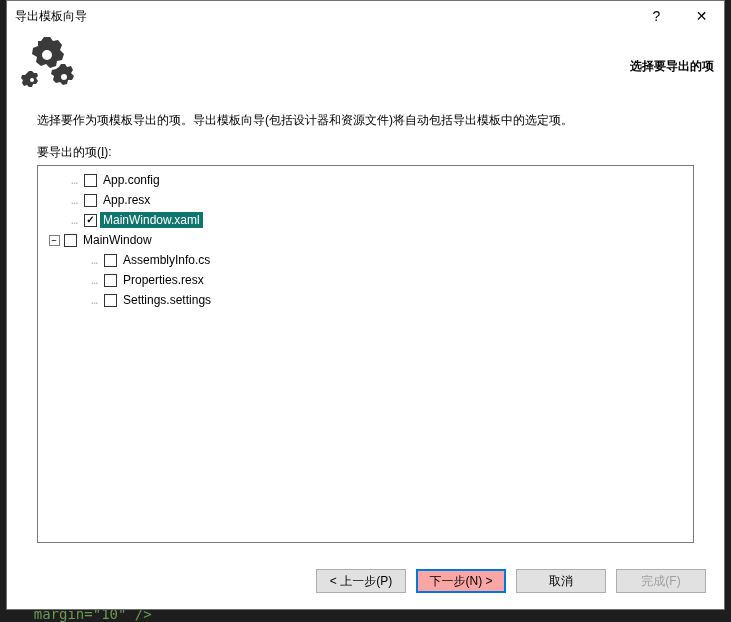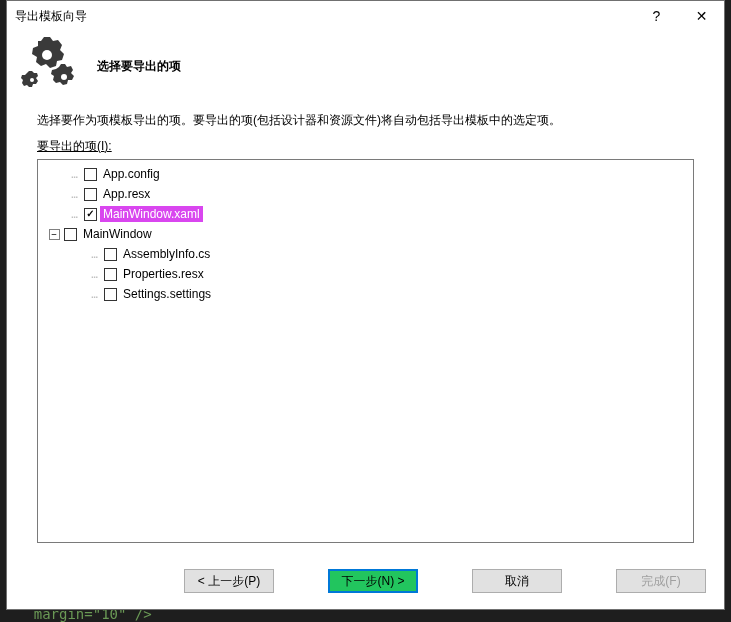--- a/index.html
+++ b/index.html
@@ -40,35 +40,36 @@
     justify-content: center;
     font-size: 14px;
     color: #000;
   }
   .header {
     height: 70px;
     display: flex;
     align-items: center;
     padding: 0 10px 0 12px;
     gap: 18px;
+    justify-content: space-between;
   }
   .header .heading {
     font-weight: bold;
     font-size: 12px;
     color: #000;
   }
   .content {
     flex: 1;
     padding: 10px 30px 10px 30px;
     color: #000;
     display: flex;
     flex-direction: column;
   }
   .desc { line-height: 1.6; }
-  .label-items { margin-top: 8px; text-decoration: underline; }
+  .label-items { margin-top: 14px; }
   .underline { text-decoration: underline; }
   .tree-box {
     flex: 1;
     margin-top: 4px;
     border: 1px solid #7a7a7a;
     background: #fff;
     padding: 4px 2px;
     overflow: auto;
   }
   .tree ul {
@@ -123,45 +124,44 @@
     background: #fff;
     cursor: pointer;
     flex-shrink: 0;
   }
   .tree .chk.checked::before { content: "✓"; color: #000; font-weight: bold; }
   .tree .lbl {
     padding: 1px 3px;
     cursor: default;
   }
   .tree .lbl.selected {
-    background: #d946ef;
+    background: #0f766e;
     color: #fff;
   }
   .footer {
     height: 56px;
     display: flex;
     align-items: center;
     justify-content: flex-end;
     gap: 10px;
     padding: 0 18px;
   }
   .btn {
     min-width: 90px;
     height: 24px;
     border: 1px solid #adadad;
     background: #e1e1e1;
     font-size: 12px;
     padding: 0 10px;
     font-family: inherit;
     cursor: pointer;
-    margin-left: 44px;
   }
   .btn.default {
     border: 2px solid #0078d7;
-    background: #22c55e;
+    background: #fca5a5;
   }
   .btn:disabled {
     color: #a0a0a0;
     cursor: default;
   }
   .bg-code {
     position: absolute;
     left: 0;
     bottom: 0;
     color: #6a9955;
@@ -194,21 +194,21 @@
           <circle cx="45" cy="40" r="3" fill="#fff"></circle>
           <path d="M8 36 l2 -2 h3 l2 2 l3 0 l1 3 l-2 2 l2 3 l-2 3 l-3 0 l-1 3 l-3 0 l-2 -2 l-3 1 l-2 -3 l1 -3 l-2 -2 l1 -3 l3 0 z"></path>
           <circle cx="13" cy="43" r="2" fill="#fff"></circle>
         </g>
       </svg>
     </span>
     <div class="heading">选择要导出的项</div>
   </div>
 
   <div class="content">
-    <div class="desc">选择要作为项模板导出的项。要导出的项(包括设计器和资源文件)将自动包括导出模板中的选定项。</div>
+    <div class="desc">选择要作为项模板导出的项。导出模板向导(包括设计器和资源文件)将自动包括导出模板中的选定项。</div>
     <div class="label-items">
       <span>要导出的项(</span><span class="underline">I</span><span>):</span>
     </div>
     <div class="tree-box">
       <div class="tree" id="tree-root">
           <ul>
             <li>
               <div class="row">
                 <span class="twig"></span>
                 <span class="twig" style="color: rgb(192, 192, 192); letter-spacing: -1px;">…</span>

